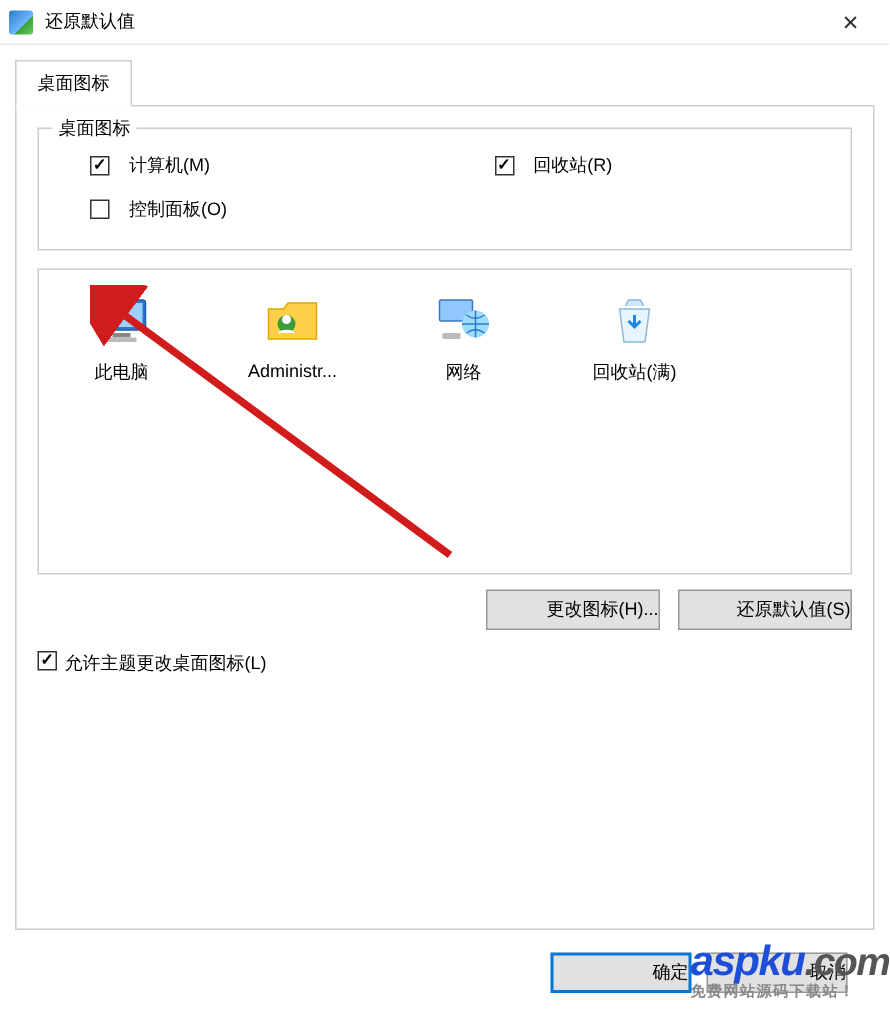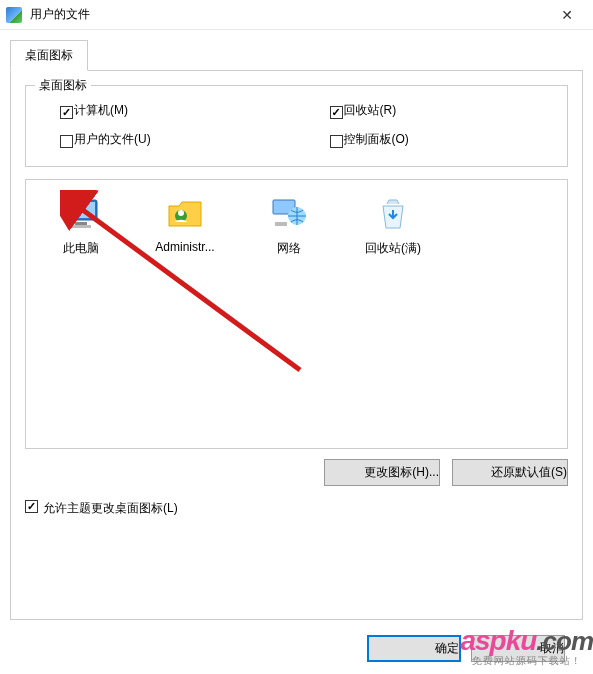--- a/index.html
+++ b/index.html
@@ -64,35 +64,35 @@
       padding: 0 4px;
       font-size: 12px;
     }
     .checkbox-grid {
       display: grid;
       grid-template-columns: 1fr 1fr;
       row-gap: 12px;
       column-gap: 30px;
       padding-top: 2px;
     }
-    .checkbox-item { display: flex; align-items: flex-end; gap: 1px; padding-left: 18px; }
+    .checkbox-item { display: flex; align-items: center; gap: 13px; padding-left: 18px; }
     .checkbox-box {
       width: 13px; height: 13px;
       border: 1px solid #333;
       display: flex; align-items: center; justify-content: center;
       font-size: 11px; line-height: 1;
     }
     .checkbox-box.checked::after { content: "✓"; color: #000; font-weight: bold; }
 
     .icon-preview {
       border: 1px solid #ccc;
-      height: 270px;
+      height: 204px;
       padding: 14px 6px;
       display: flex;
-      gap: 6px;
+      gap: 16px;
       align-items: flex-start;
     }
     .icon-cell {
       width: 98px;
       display: flex;
       flex-direction: column;
       align-items: center;
       gap: 6px;
     }
     .icon-img {
@@ -147,38 +147,38 @@
     .watermark {
       position: absolute;
       right: 0; bottom: 6px;
       font-family: Arial, sans-serif;
       font-weight: bold;
       font-size: 28px;
       font-style: italic;
       letter-spacing: -1px;
       z-index: 60;
     }
-    .watermark .red { color: #ec4899; }
+    .watermark .red { color: #1d4ed8; }
     .watermark .gray { color: #555; font-size: 26px; }
     .watermark .sub {
       display: block;
       font-size: 10px; color: #888;
-      font-style: normal; font-weight: normal;
-      text-align: center; margin-top: -3px; letter-spacing: 1px;
+      font-style: normal; font-weight: bold;
+      text-align: left; margin-top: -3px; letter-spacing: 1px;
     }
 
     
     svg { display: block; }
   </style>
 </head>
 <body>
 
 <div class="titlebar">
   <div class="titlebar-icon"></div>
-  <div class="titlebar-title">用户的文件</div>
+  <div class="titlebar-title">还原默认值</div>
   <div class="titlebar-close">
     <span>✕</span>
   </div>
 </div>
 
 <div class="tab-area">
   <div class="tab">
     <span>桌面图标</span>
   </div>
   <div class="tab-panel">
@@ -189,24 +189,20 @@
         <label class="checkbox-item">
           <span class="checkbox-box checked"></span>
           <span>计算机(M)</span>
         </label>
         <label class="checkbox-item">
           <span class="checkbox-box checked"></span>
           <span>回收站(R)</span>
         </label>
         <label class="checkbox-item">
           <span class="checkbox-box"></span>
-          <span>用户的文件(U)</span>
-        </label>
-        <label class="checkbox-item">
-          <span class="checkbox-box"></span>
           <span>控制面板(O)</span>
         </label>
       </div>
     </div>
 
     <div class="icon-preview">
       <div class="icon-cell">
         <div class="icon-img">
           <svg width="40" height="40" viewBox="0 0 40 40">
             <rect x="4" y="6" width="32" height="20" rx="2" fill="#2f78c8" stroke="#1b5fa8"></rect>

